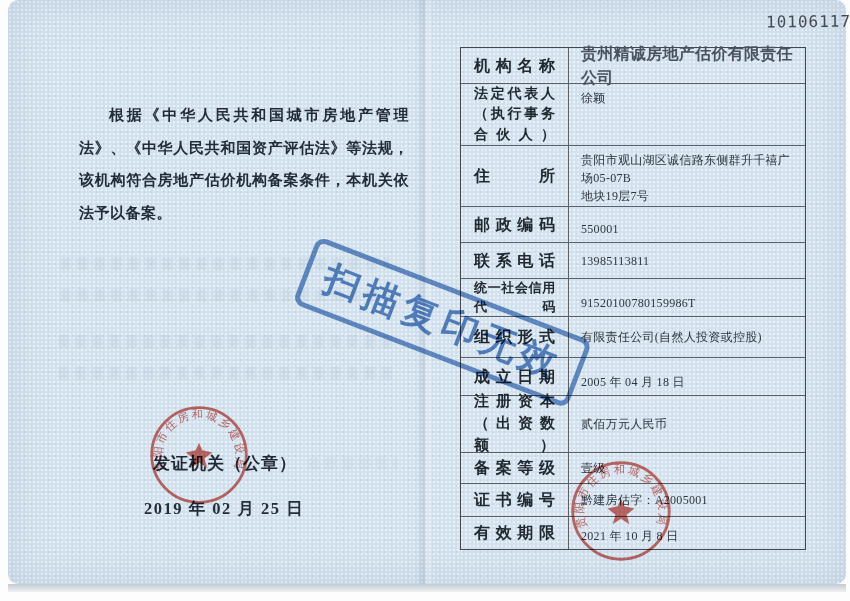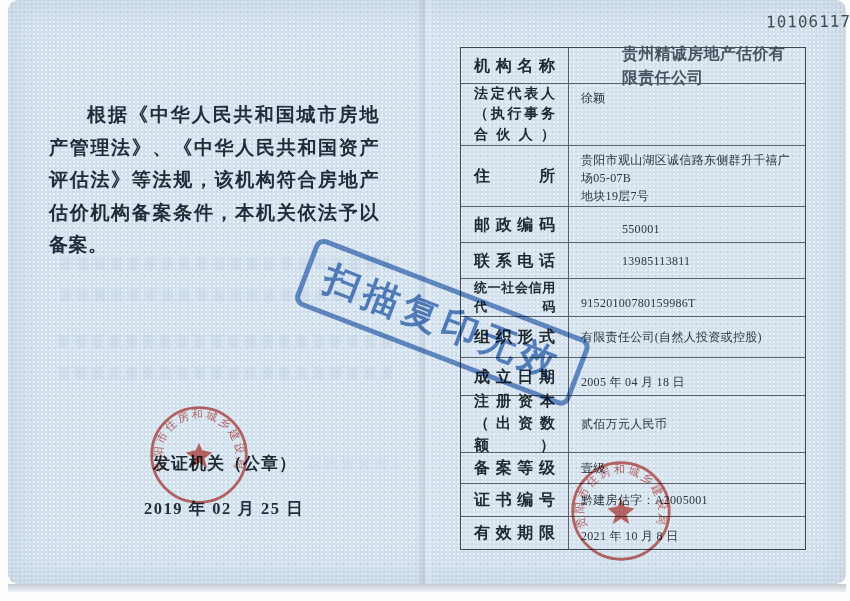--- a/index.html
+++ b/index.html
@@ -14,22 +14,22 @@
     box-shadow: inset 0 0 40px rgba(140,160,185,.25); border-radius: 10px;}
   .scan-shadow{position:absolute;left:8px;top:584px;width:838px;height:8px;
     background:linear-gradient(#c3cad2,#eef1f4);}
   .fold{position:absolute;left:408px;top:0;width:18px;height:584px;
     background:linear-gradient(90deg, rgba(90,110,140,0), rgba(90,110,140,.16) 45%, rgba(255,255,255,.25) 60%, rgba(90,110,140,0));}
 
   
   .doc-number{position:absolute;left:758px;top:12px;width:90px;
     font-family:"DejaVu Sans Mono", monospace;font-size:16px;letter-spacing:1px;
     color:#454b52;transform:rotate(-.6deg);}
-  .paragraph{position:absolute;left:41px;top:99px;width:330px;
-    font-size:19px;line-height:32.5px;font-weight:600;color:#222b38;
+  .paragraph{position:absolute;left:71px;top:99px;width:330px;
+    font-size:15px;line-height:32.5px;font-weight:600;color:#222b38;
     text-indent:2em;text-align:justify;letter-spacing:.5px;}
   .issuer{position:absolute;left:145px;top:436px;font-size:17px;font-weight:700;
     color:#1f2833;letter-spacing:1px;margin-top:16px;}
   .issue-date{position:absolute;left:136px;top:474px;font-size:16.5px;font-weight:600;
     color:#242d39;letter-spacing:1.5px;margin-top:24px;}
   .ghost{position:absolute;opacity:.5;filter:blur(1.6px);
     background:
       repeating-linear-gradient(90deg, rgba(120,140,165,.18) 0 11px, rgba(0,0,0,0) 11px 17px);
     -webkit-mask-image:repeating-linear-gradient(0deg,#000 0 13px,transparent 13px 32px);
             mask-image:repeating-linear-gradient(0deg,#000 0 13px,transparent 13px 32px);}
@@ -45,21 +45,21 @@
   .cell{box-sizing:border-box;}
   .label{width:108px;border-right:1px solid #5a6065;display:flex;flex-direction:column;
     justify-content:center;padding:2px 13px;font-size:16px;color:#20292f;font-weight:600;}
   .label-text{width:100%;text-align:justify;text-align-last:justify;white-space:pre-line;
     line-height:1.45;}
   .value{flex:1;display:flex;flex-direction:column;justify-content:center;
     padding:2px 8px 2px 12px;font-size:12px;color:#2d353d;white-space:pre-line;
     line-height:1.5;letter-spacing:.3px;}
   .v-top{justify-content:flex-start;padding-top:5px;}
   .v-bottom{justify-content:flex-end;padding-bottom:4px;}
-  .rh35{height:35px;gap:41px;} .rh61{height:61px;} .rh60{height:60px;} .rh37{height:37px;}
+  .rh35{height:35px;} .rh61{height:61px;} .rh60{height:60px;} .rh37{height:37px;}
   .rh40{height:40px;} .rh56{height:56px;} .rh30{height:30px;} .rh32{height:32px;}
   .small-label .label-text{font-size:13px;letter-spacing:-.2px;}
   .two-line .label-text{font-size:14px;}
   .cap-label .label-text{font-size:15px;}
   .company .value{font-weight:700;font-size:16px;color:#49525e;filter:blur(.35px);}
 
   
   .seal{position:absolute;color:#c64a41;opacity:.8;mix-blend-mode:multiply;z-index:6;}
   .seal svg{display:block;}
   .watermark{position:absolute;left:310px;top:236px;z-index:9;

